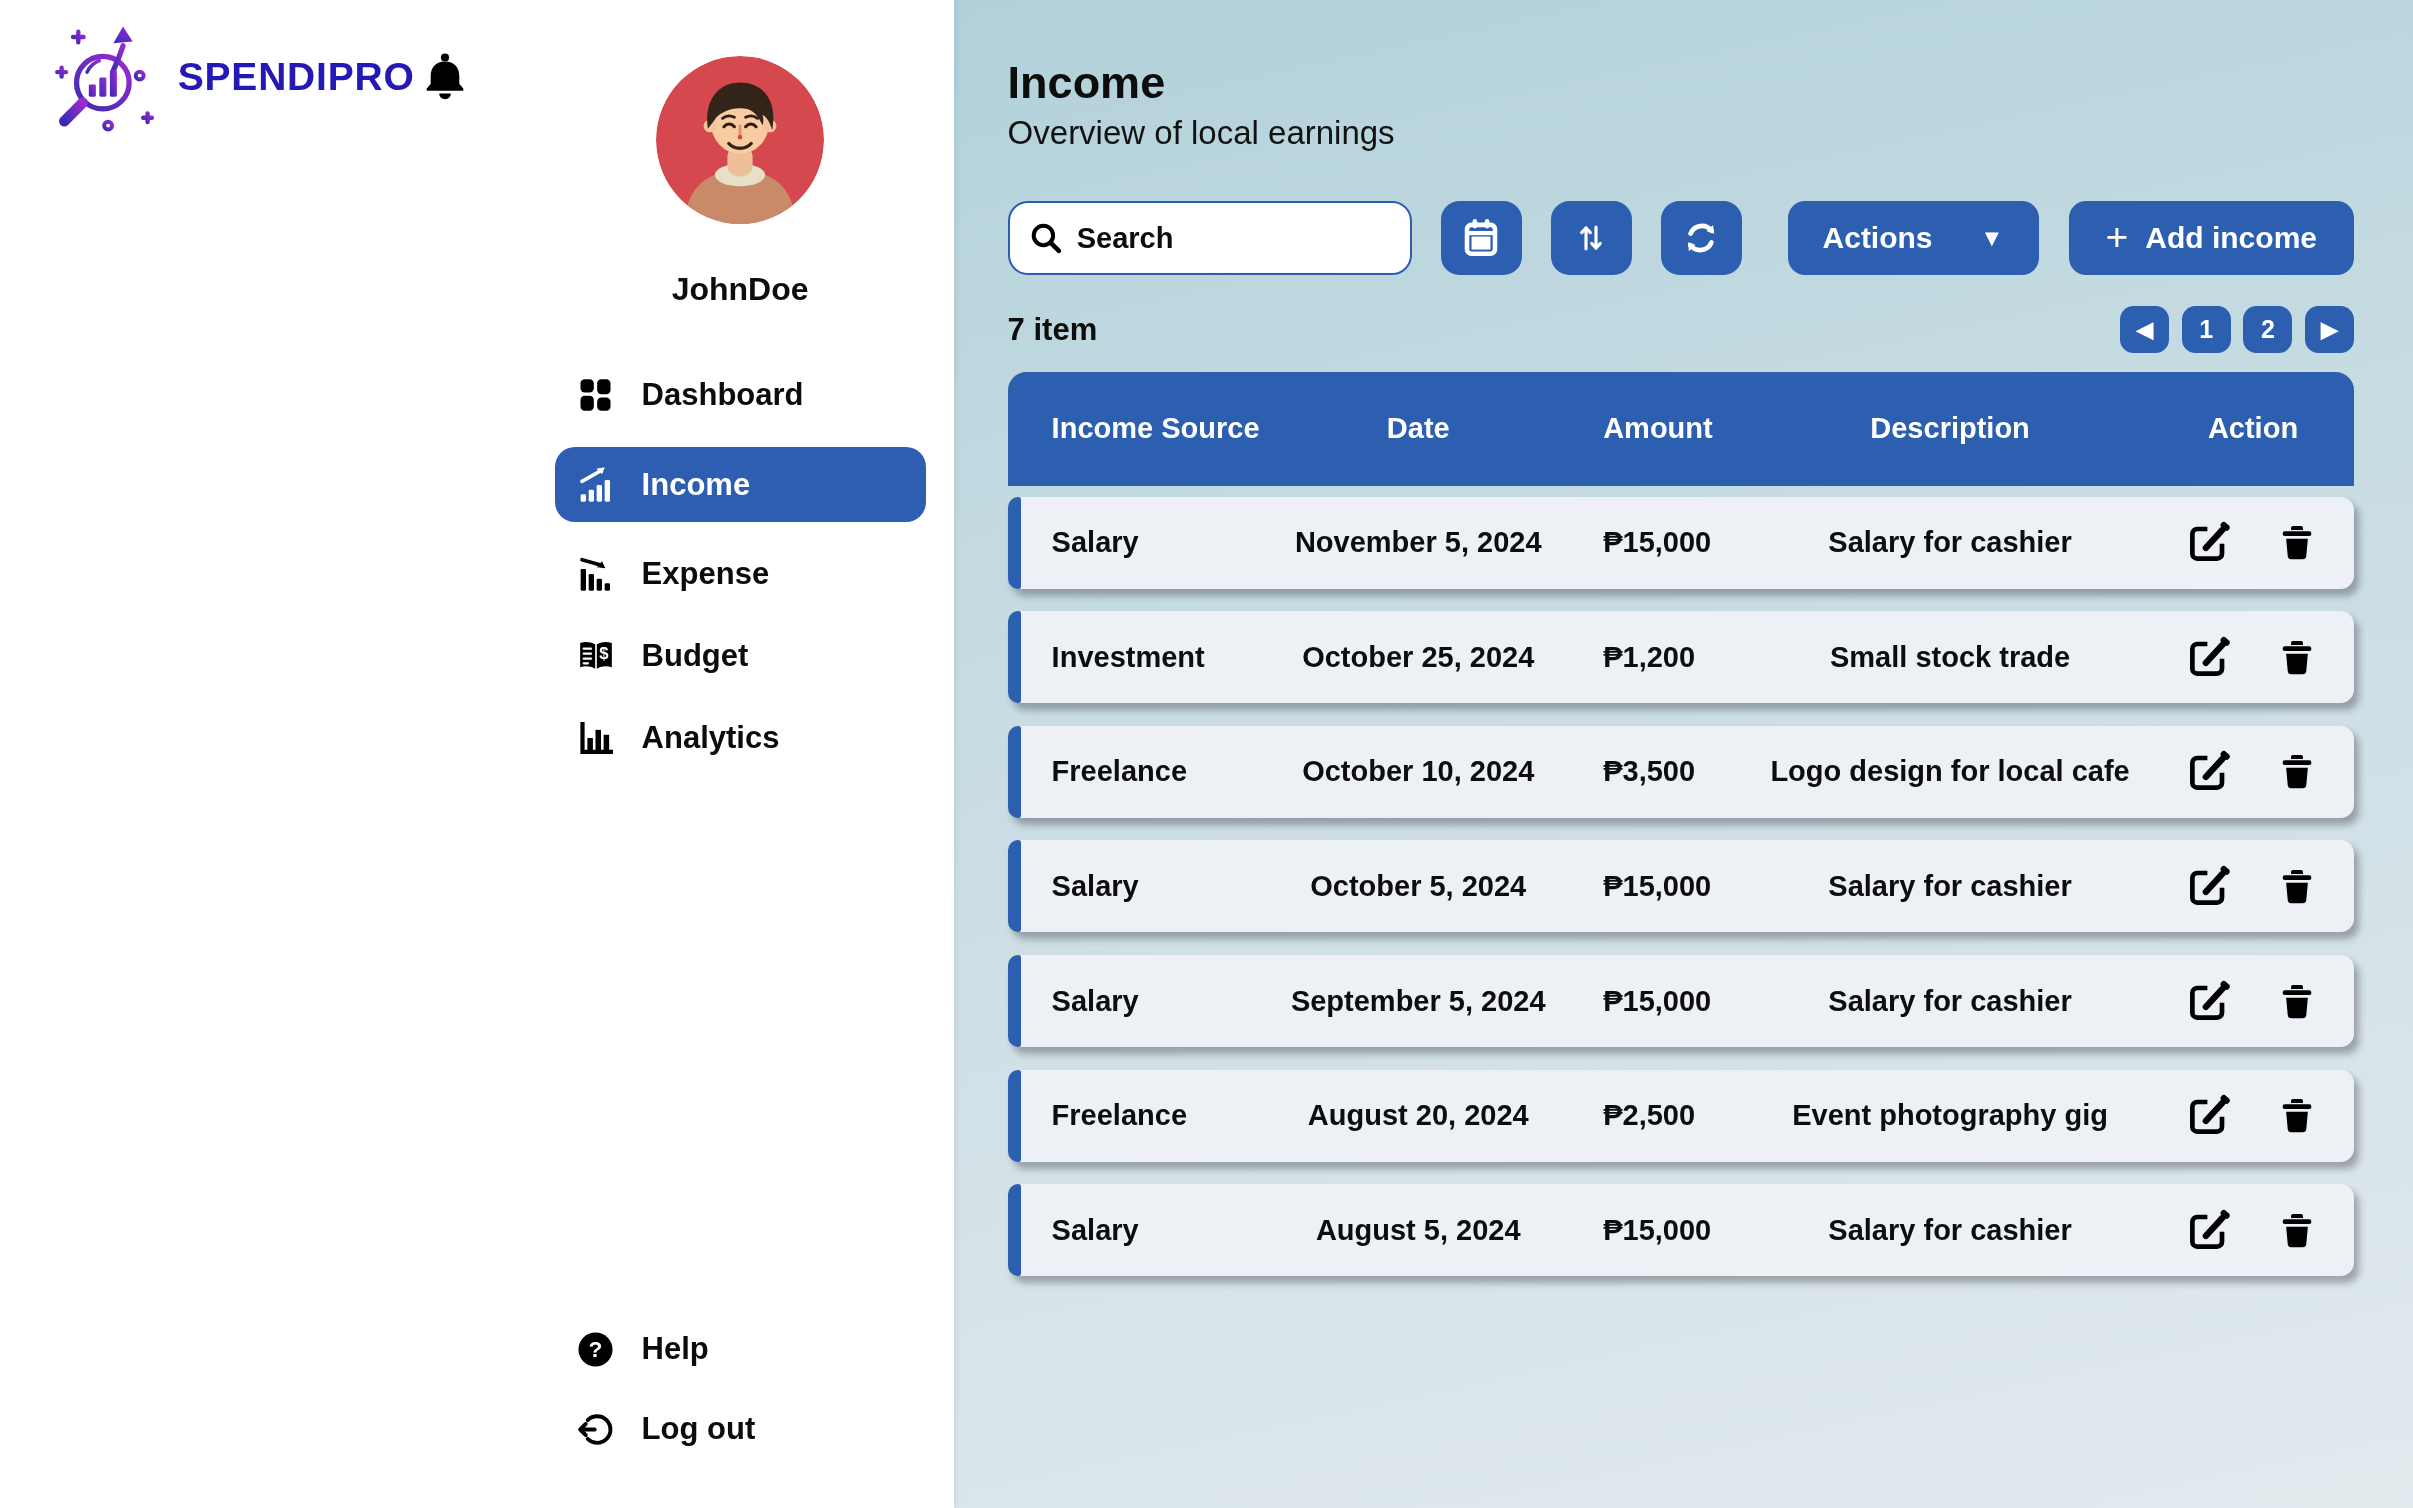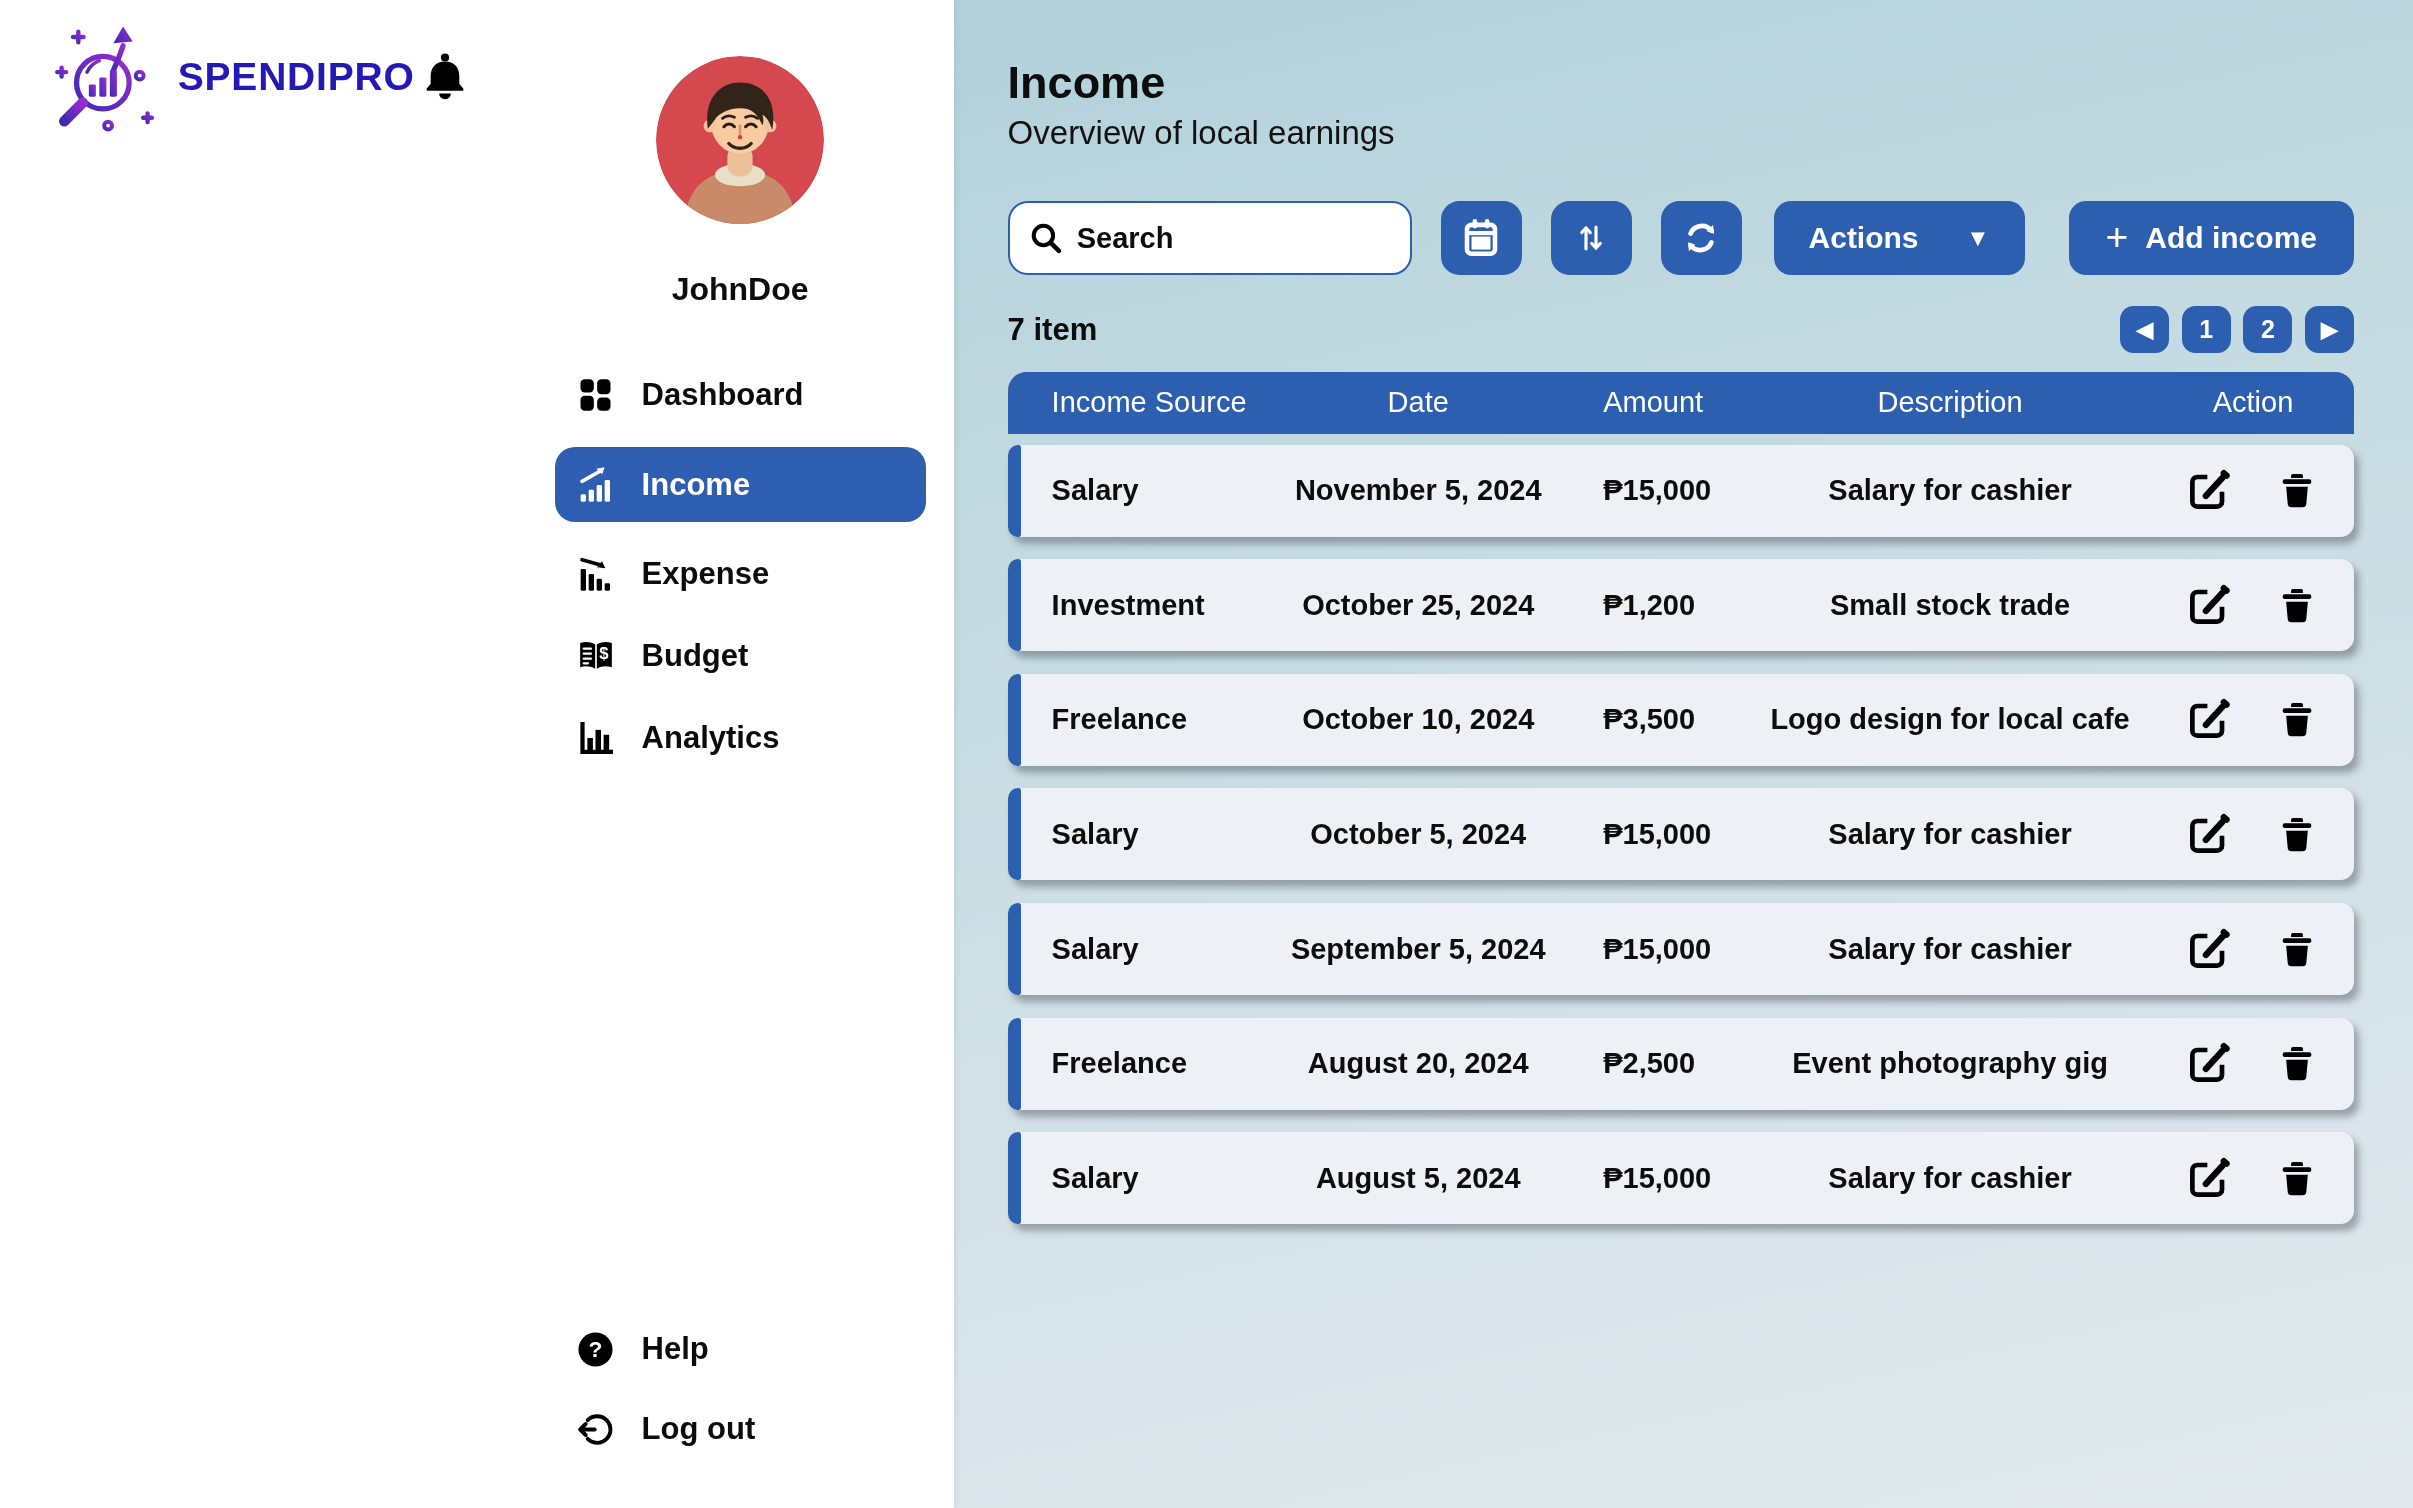--- a/index.html
+++ b/index.html
@@ -40,37 +40,37 @@
 
   .page-title { font-size:45px; font-weight:800; line-height:1.08; }
   .page-subtitle { font-size:33px; font-weight:400; margin-top:6.7px; color:#121212; }
 
   
   .toolbar { display:flex; align-items:center; margin-top:49px; height:74px; }
   .search-box { width:404px; height:74px; background:#ffffff; border:2.5px solid #2d5fb0; border-radius:20px; display:flex; align-items:center; padding:0 18.4px; gap:11.7px; }
   .search-box input { flex:1; border:none; outline:none; background:transparent; font-family:"Liberation Sans",sans-serif; font-size:29px; font-weight:700; color:#0c0c0c; min-width:0; }
   .search-box input::placeholder { color:#0c0c0c; opacity:1; }
   .tool-btn { width:81px; height:74px; border:none; border-radius:18.4px; background:#2d5fb0; display:flex; align-items:center; justify-content:center; cursor:pointer; margin-left:29px; flex:none; }
-  .right-actions { margin-left:auto; display:flex; gap:44px; }
+  .right-actions { margin-left:auto; display:flex; gap:30px; }
   .actions-btn { height:74px; width:251px; border:none; border-radius:17px; background:#2d5fb0; color:#fff; font-family:"Liberation Sans",sans-serif; font-size:30px; font-weight:700; display:flex; align-items:center; justify-content:space-between; padding:0 35px; cursor:pointer; }
   .chevron { font-size:23.5px; line-height:1; }
   .add-btn { height:74px; border:none; border-radius:17px; background:#2d5fb0; color:#fff; font-family:"Liberation Sans",sans-serif; font-size:30px; font-weight:700; display:flex; align-items:center; gap:17px; padding:0 37px; cursor:pointer; }
   .plus-glyph { font-size:39px; font-weight:400; line-height:1; margin-top:-3.4px; }
 
   
   .meta-row { margin-top:31px; display:flex; align-items:center; }
   .items-count { font-size:31px; font-weight:700; }
   .pagination { margin-left:auto; display:flex; gap:12.6px; }
   .pg-btn { width:49px; height:47px; border:none; border-radius:13.4px; background:#2d5fb0; color:#fff; font-family:"Liberation Sans",sans-serif; font-size:25px; font-weight:700; display:flex; align-items:center; justify-content:center; cursor:pointer; }
   .pg-arrow { font-size:22px; line-height:1; }
 
   
   .table { margin-top:18.4px; }
   .thead, .trow { display:grid; grid-template-columns:21% 19% 15% 30% 15%; align-items:center; }
-  .thead { height:62px; background:#2d5fb0; border-radius:18.4px 18.4px 0 0; color:#ffffff; font-size:29px; font-weight:400; }
+  .thead { height:114px; background:#2d5fb0; border-radius:18.4px 18.4px 0 0; color:#ffffff; font-size:29px; font-weight:700; }
   .rows { display:flex; flex-direction:column; gap:22.6px; margin-top:11px; padding-bottom:34px; }
   .trow { position:relative; height:92px; background:#edf1f6; border-radius:13.4px; font-size:29px; font-weight:700; box-shadow:4.2px 6.7px 7.5px rgba(40,40,50,0.35); }
   .accent { position:absolute; left:0; top:0; bottom:0; width:13.4px; background:#2d5fb0; border-radius:13.4px 3.4px 3.4px 13.4px; }
   .c-source { padding-left:44px; text-align:left; }
   .c-date { text-align:center; }
   .c-amount { text-align:left; padding-left:57px; }
   .c-desc { text-align:center; }
   .c-action { display:flex; justify-content:center; align-items:center; gap:39px; }
   .icon-btn { background:none; border:none; cursor:pointer; width:49px; height:49px; display:flex; align-items:center; justify-content:center; }
 </style>

